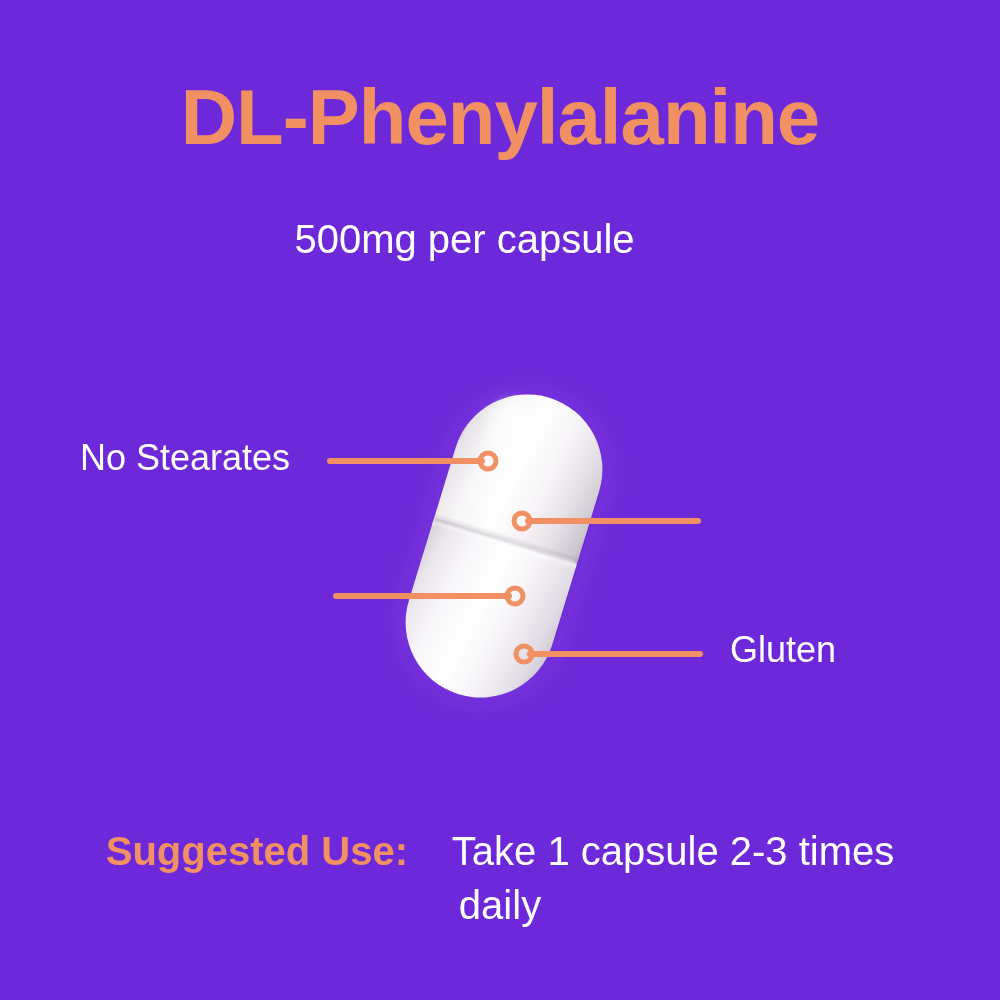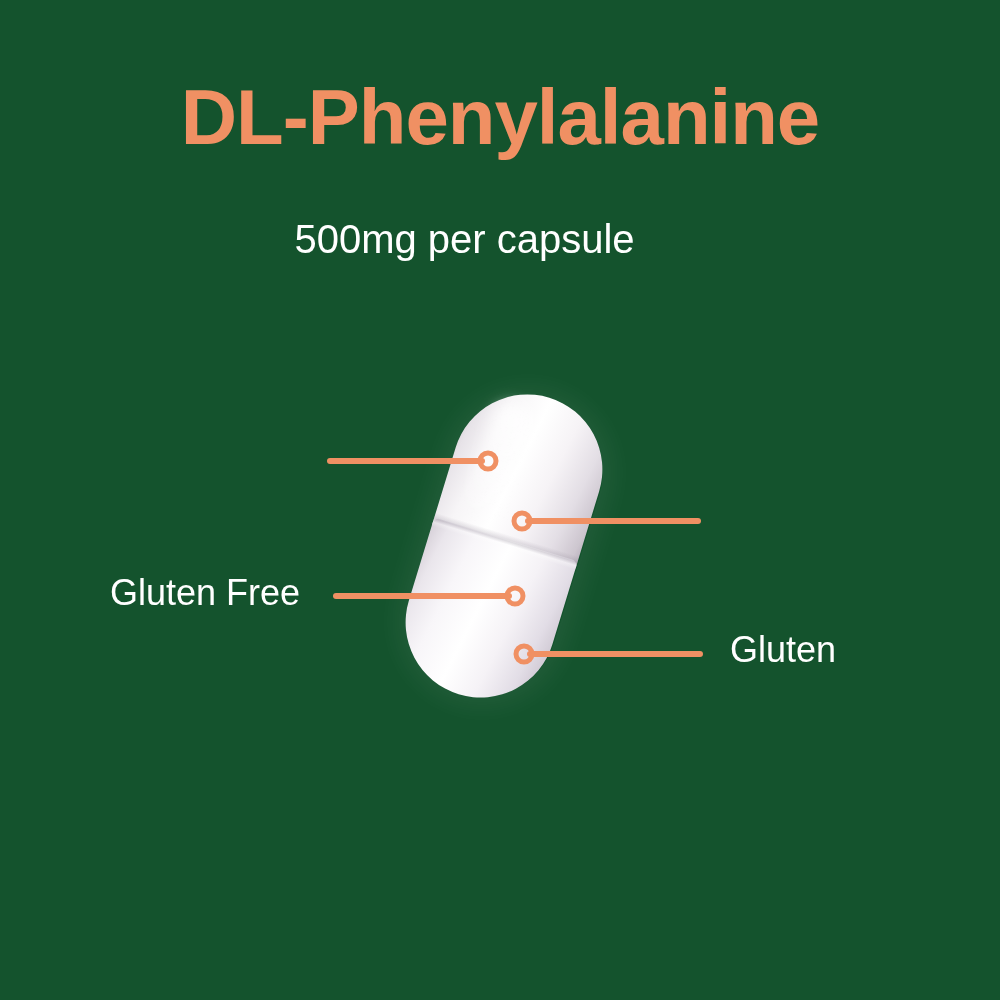--- a/index.html
+++ b/index.html
@@ -10,21 +10,21 @@
   body {
     width: 1000px;
     height: 1000px;
     overflow: hidden;
     font-family: "Liberation Sans", sans-serif;
   }
   #stage {
     position: relative;
     width: 1000px;
     height: 1000px;
-    background: #14532d;
+    background: #6d28d9;
     overflow: hidden;
   }
 
   
   #product-title {
     position: absolute;
     left: 0;
     top: 78px;
     width: 1000px;
     text-align: center;
@@ -190,20 +190,25 @@
         <circle cx="488" cy="461" r="8" fill="none" stroke="#f09063" stroke-width="5"></circle>
         <line x1="528" y1="521" x2="698" y2="521" stroke="#f09063" stroke-width="6" stroke-linecap="round"></line>
         <circle cx="522" cy="521" r="8" fill="none" stroke="#f09063" stroke-width="5"></circle>
         <line x1="336" y1="596" x2="509" y2="596" stroke="#f09063" stroke-width="6" stroke-linecap="round"></line>
         <circle cx="515" cy="596" r="8" fill="none" stroke="#f09063" stroke-width="5"></circle>
         <line x1="530" y1="654" x2="700" y2="654" stroke="#f09063" stroke-width="6" stroke-linecap="round"></line>
         <circle cx="524" cy="654" r="8" fill="none" stroke="#f09063" stroke-width="5"></circle>
       </g>
   </svg>
 
-
-
-  <div class="feature-label" id="feature-label-2">Gluten Free</div>
+  <div class="feature-label" id="feature-label-0">No Stearates</div>
+
+
 
   <div class="feature-label" id="feature-label-3">Gluten</div>
 
+  <div id="suggested-use">
+    <span id="suggested-use-heading">Suggested Use:</span>
+    <span>&nbsp;&nbsp;</span>
+    <span id="suggested-use-text">Take 1 capsule 2-3 times daily</span>
+  </div>
 
 </div>
 
 </body></html>

